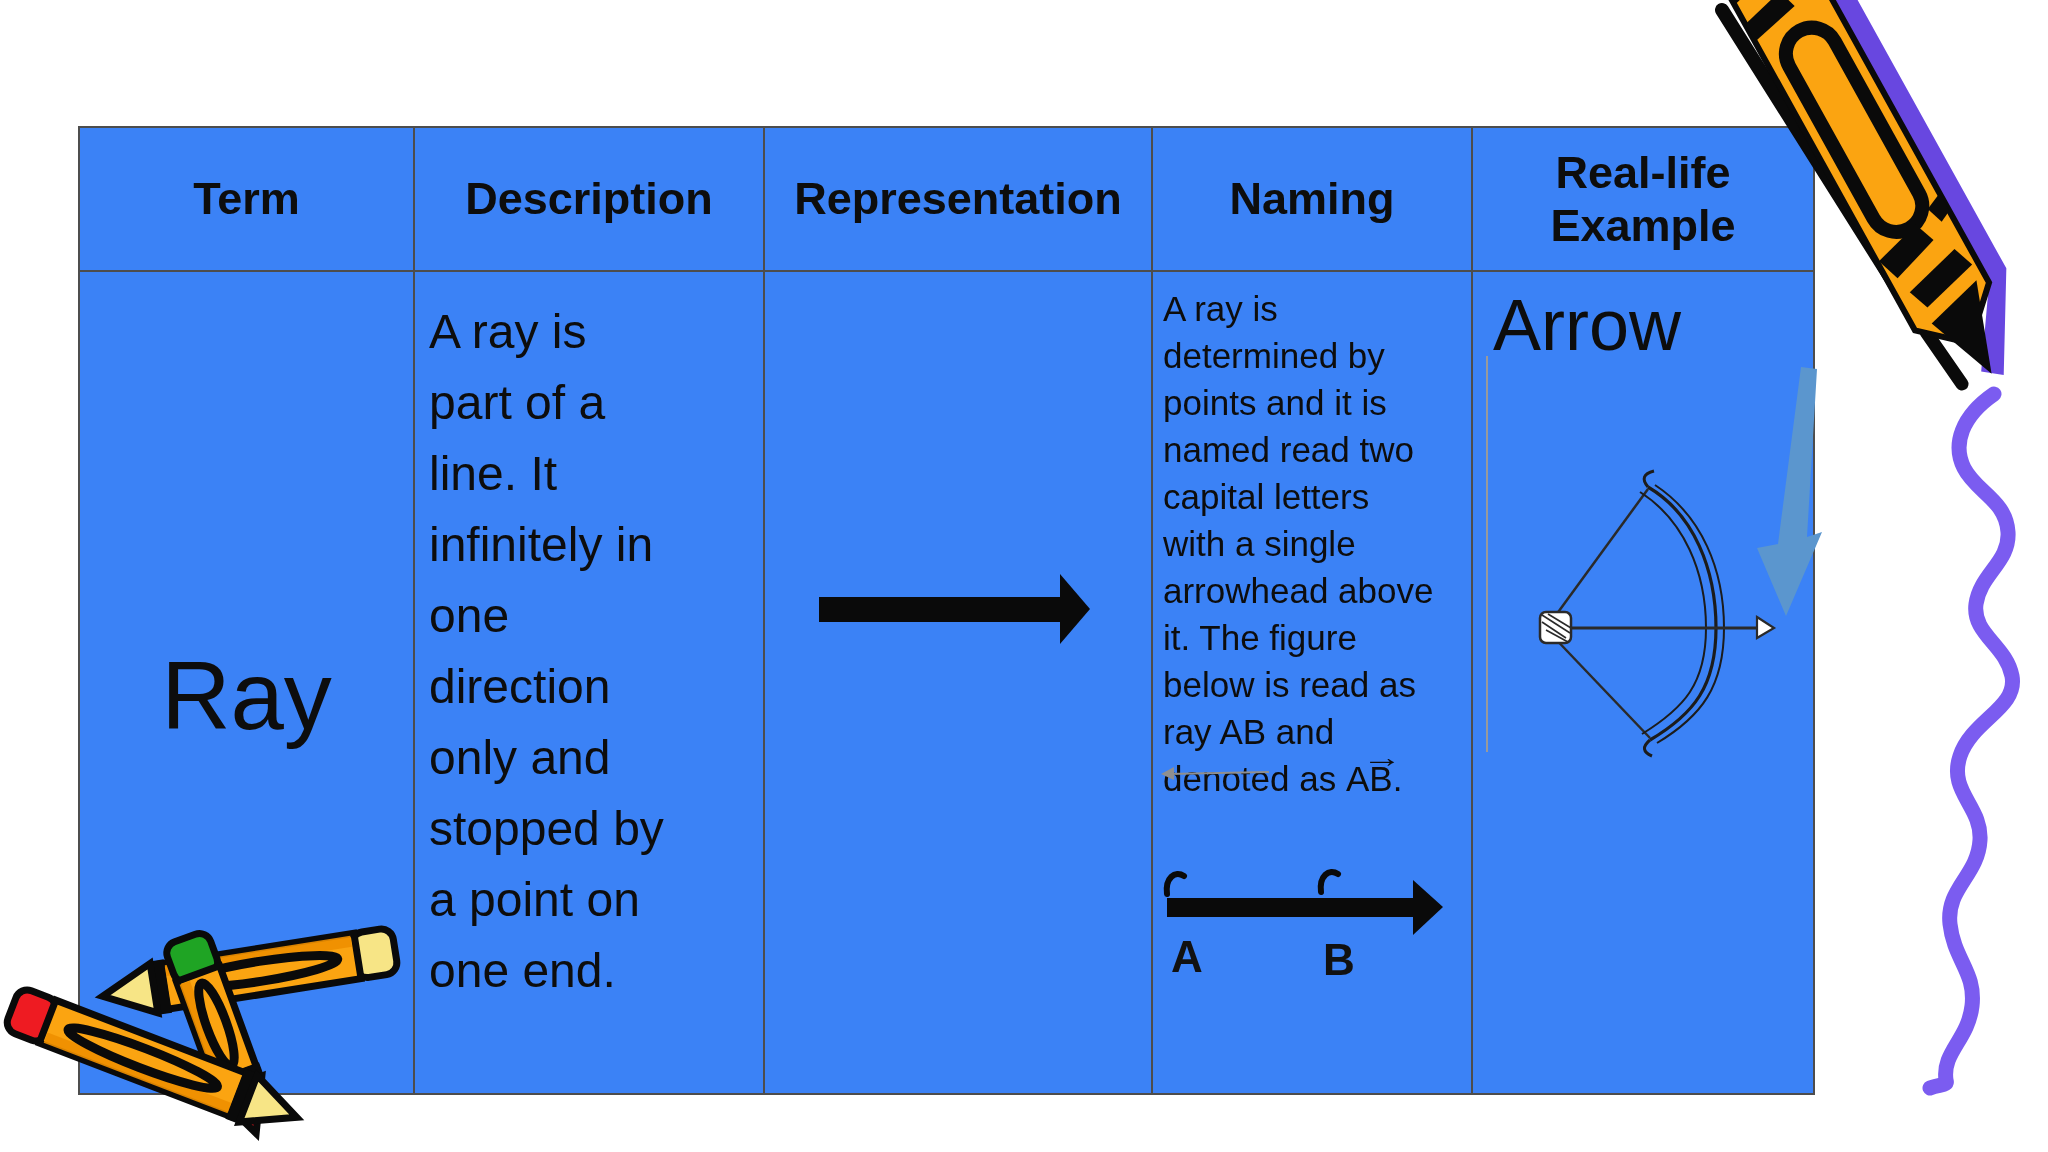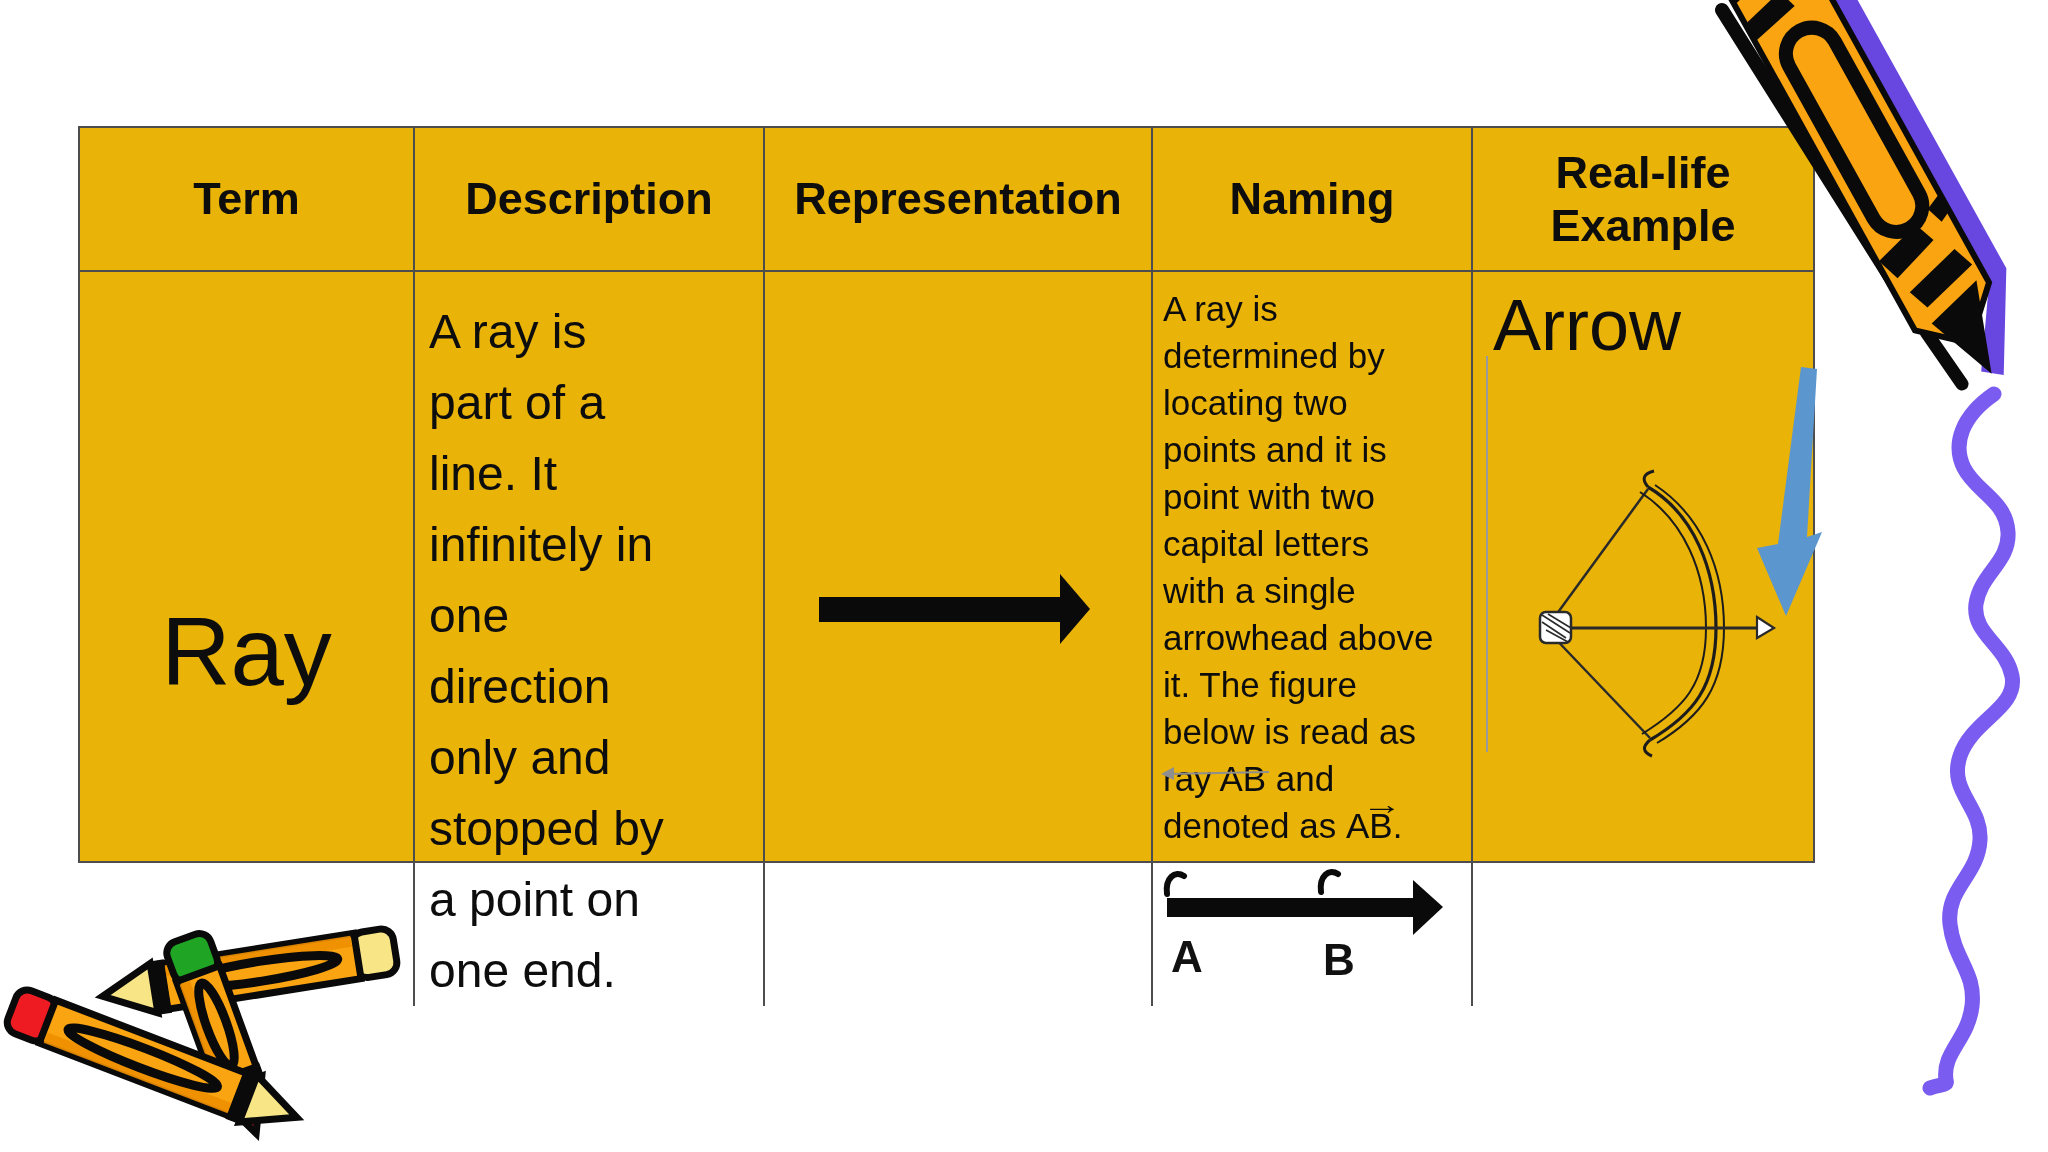--- a/index.html
+++ b/index.html
@@ -2,24 +2,24 @@
 <html><head>
 <meta charset="utf-8">
 <style>
   html,body{margin:0;padding:0;background:#ffffff;}
   .canvas{
     position:relative;width:2048px;height:1152px;background:#ffffff;overflow:hidden;
     font-family:"Liberation Sans","DejaVu Sans",sans-serif;color:#0d0d0d;
   }
   
   .tbl{
-    position:absolute;left:78px;top:126px;width:1737px;height:737px;
+    position:absolute;left:78px;top:126px;width:1737px;height:969px;
     display:grid;grid-template-columns:335px 350px 388px 320px 1fr;
     grid-template-rows:144px 1fr;border:2px solid #4d4d4d;box-sizing:border-box;
-    background:#eab308;
+    background:#3b82f6;
   }
   .cell{border-right:2px solid #4d4d4d;border-bottom:2px solid #4d4d4d;box-sizing:border-box;position:relative;}
   .cell.last-col{border-right:none;}
   .cell.last-row{border-bottom:none;}
   .th{display:flex;align-items:center;justify-content:center;text-align:center;
       font-weight:700;font-size:45px;line-height:1.18;padding:0 6px;}
   .term-cell{display:flex;align-items:center;justify-content:center;font-size:96px;padding-top:26px;}
   .desc-cell{font-size:48px;line-height:71px;padding:24px 0 0 14px;}
   .naming-cell{font-size:35px;line-height:47px;padding:13px 0 0 10px;}
   .naming-line{white-space:nowrap;}
@@ -65,23 +65,22 @@
       <svg class="abs" style="left:54px;top:300px;" width="275" height="74" viewBox="0 0 275 74">
         <rect x="0" y="25" width="241" height="25" fill="#0a0a0a"></rect>
         <polygon points="241,2 271,37 241,72" fill="#0a0a0a"></polygon>
       </svg>
     </div>
 
     <div class="cell naming-cell last-row">
       <div>
           <div class="bound-line">A ray is</div>
           <div class="bound-line">determined by</div>
-          <div class="bound-line">locating two</div>
           <div class="bound-line">points and it is</div>
-          <div class="bound-line">point with two</div>
+          <div class="bound-line">named read two</div>
           <div class="bound-line">capital letters</div>
           <div class="bound-line">with a single</div>
           <div class="bound-line">arrowhead above</div>
           <div class="bound-line">it. The figure</div>
           <div class="bound-line">below is read as</div>
           <div class="bound-line">ray AB and</div>
         </div>
       <div class="naming-line">
         <span>denoted as </span><span class="vec"><span class="vec-arrow">→</span><span>AB</span></span><span>.</span>
       </div>

